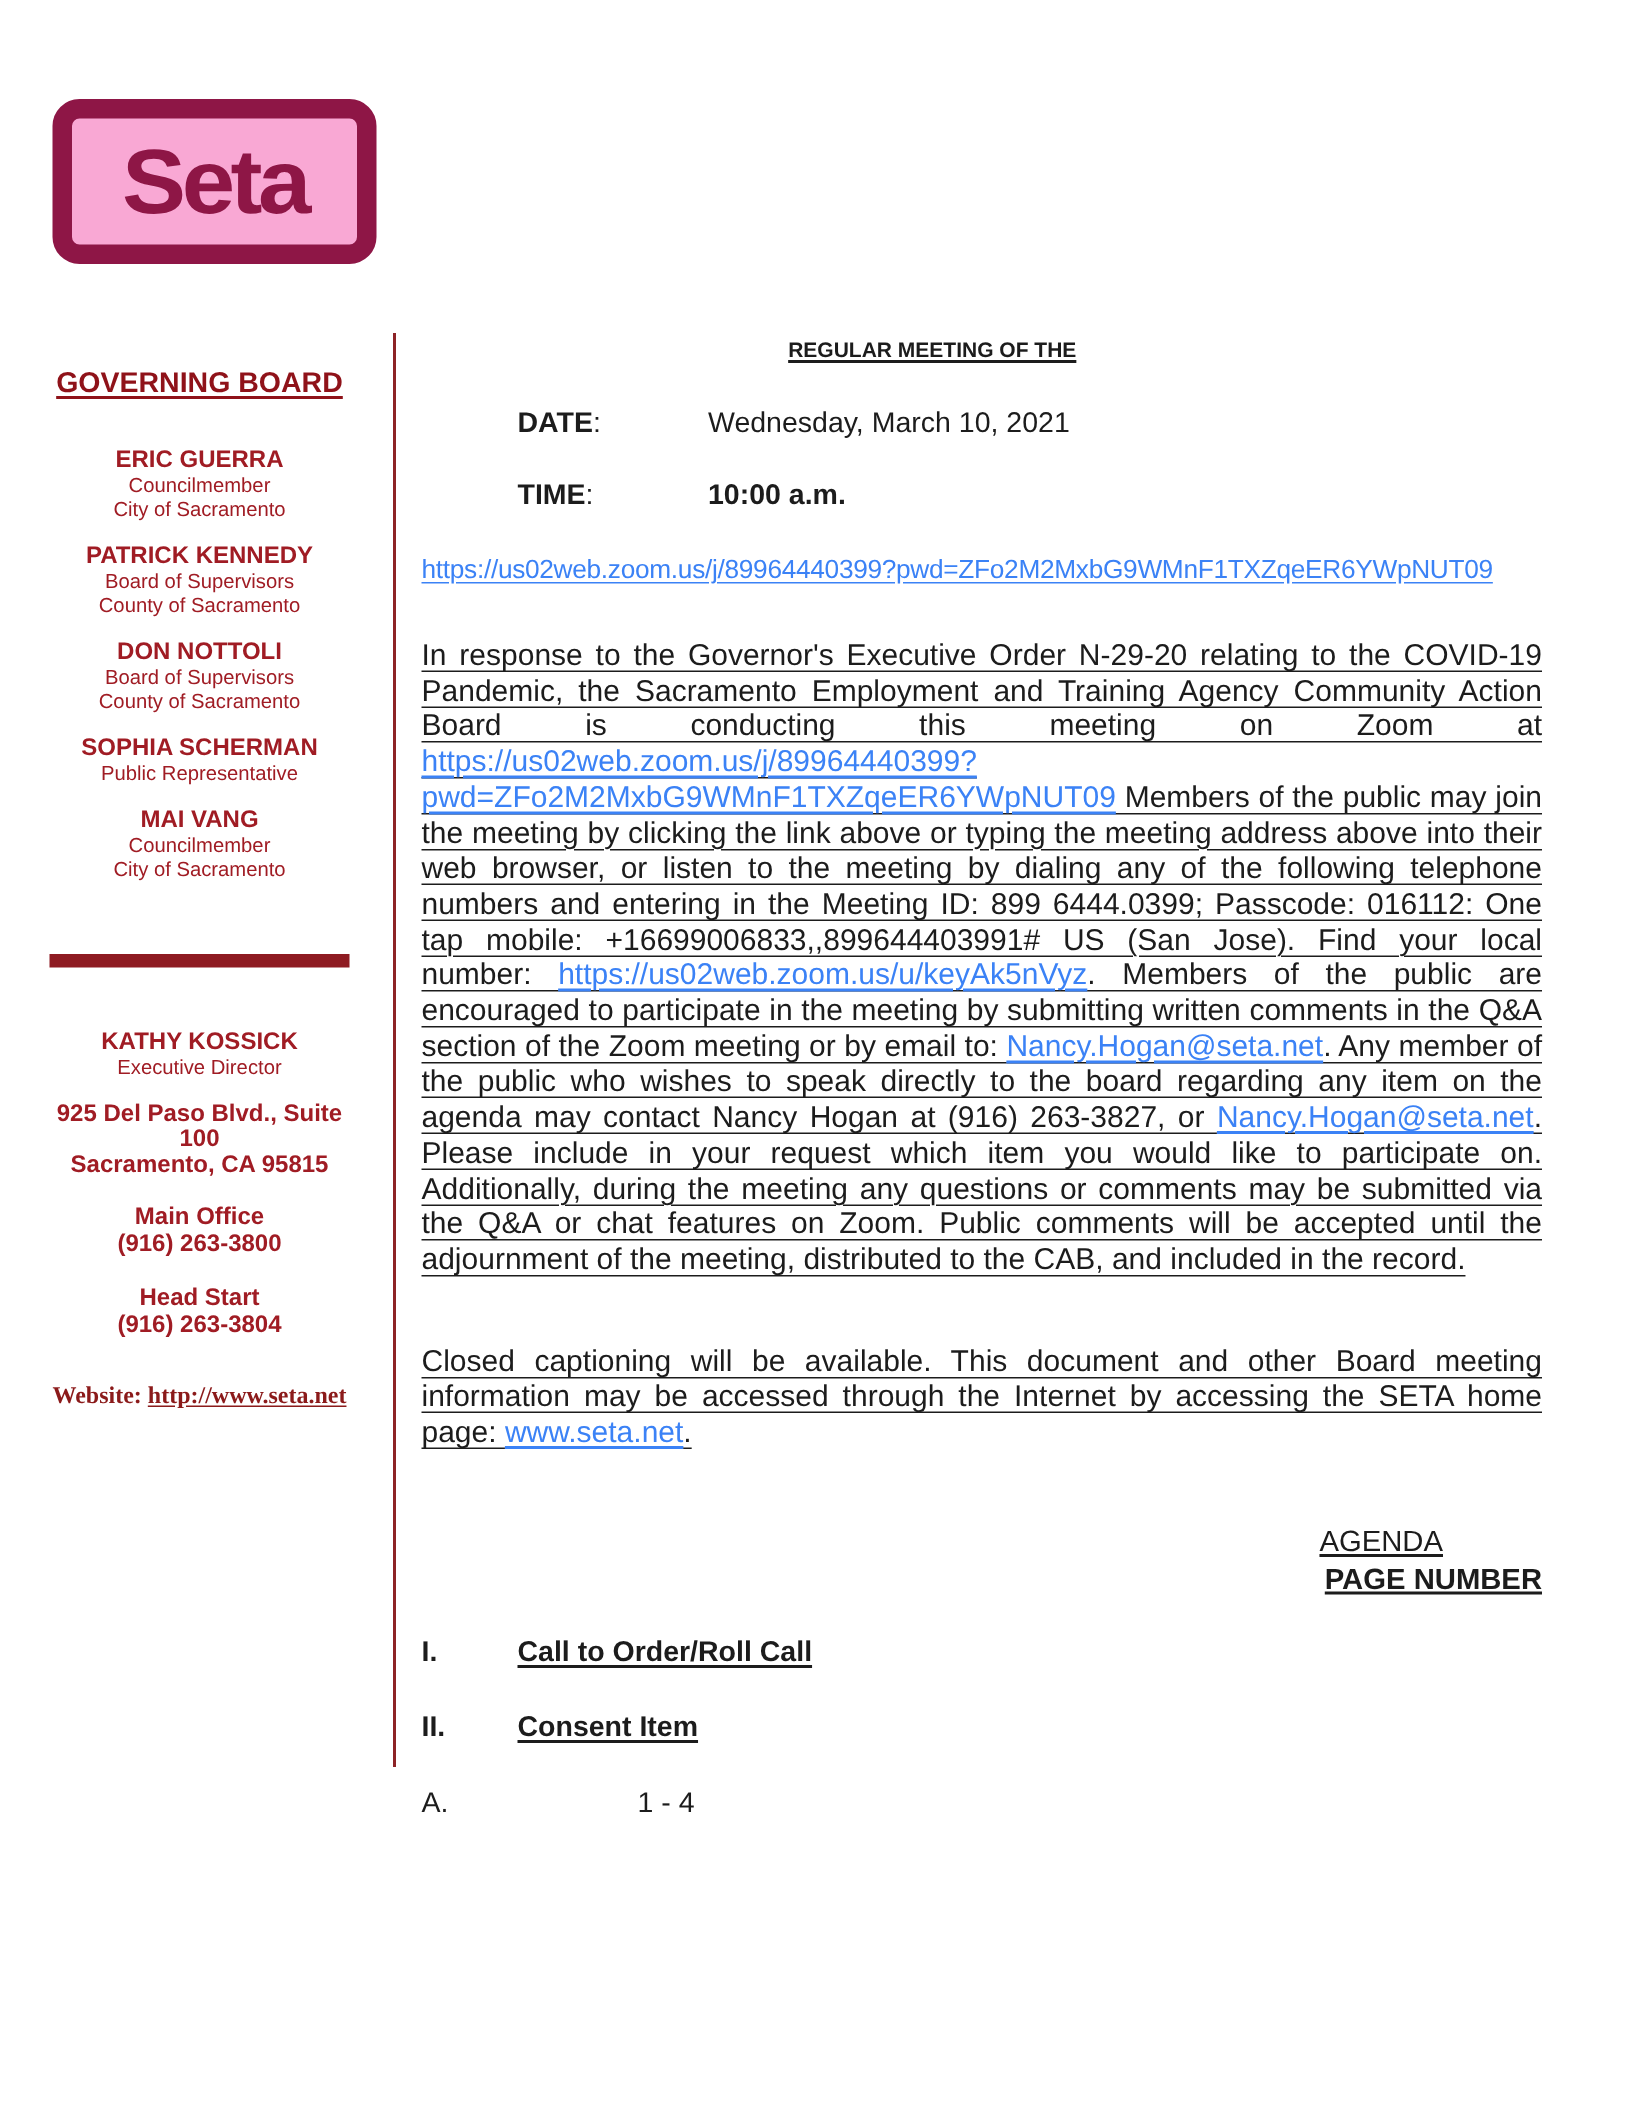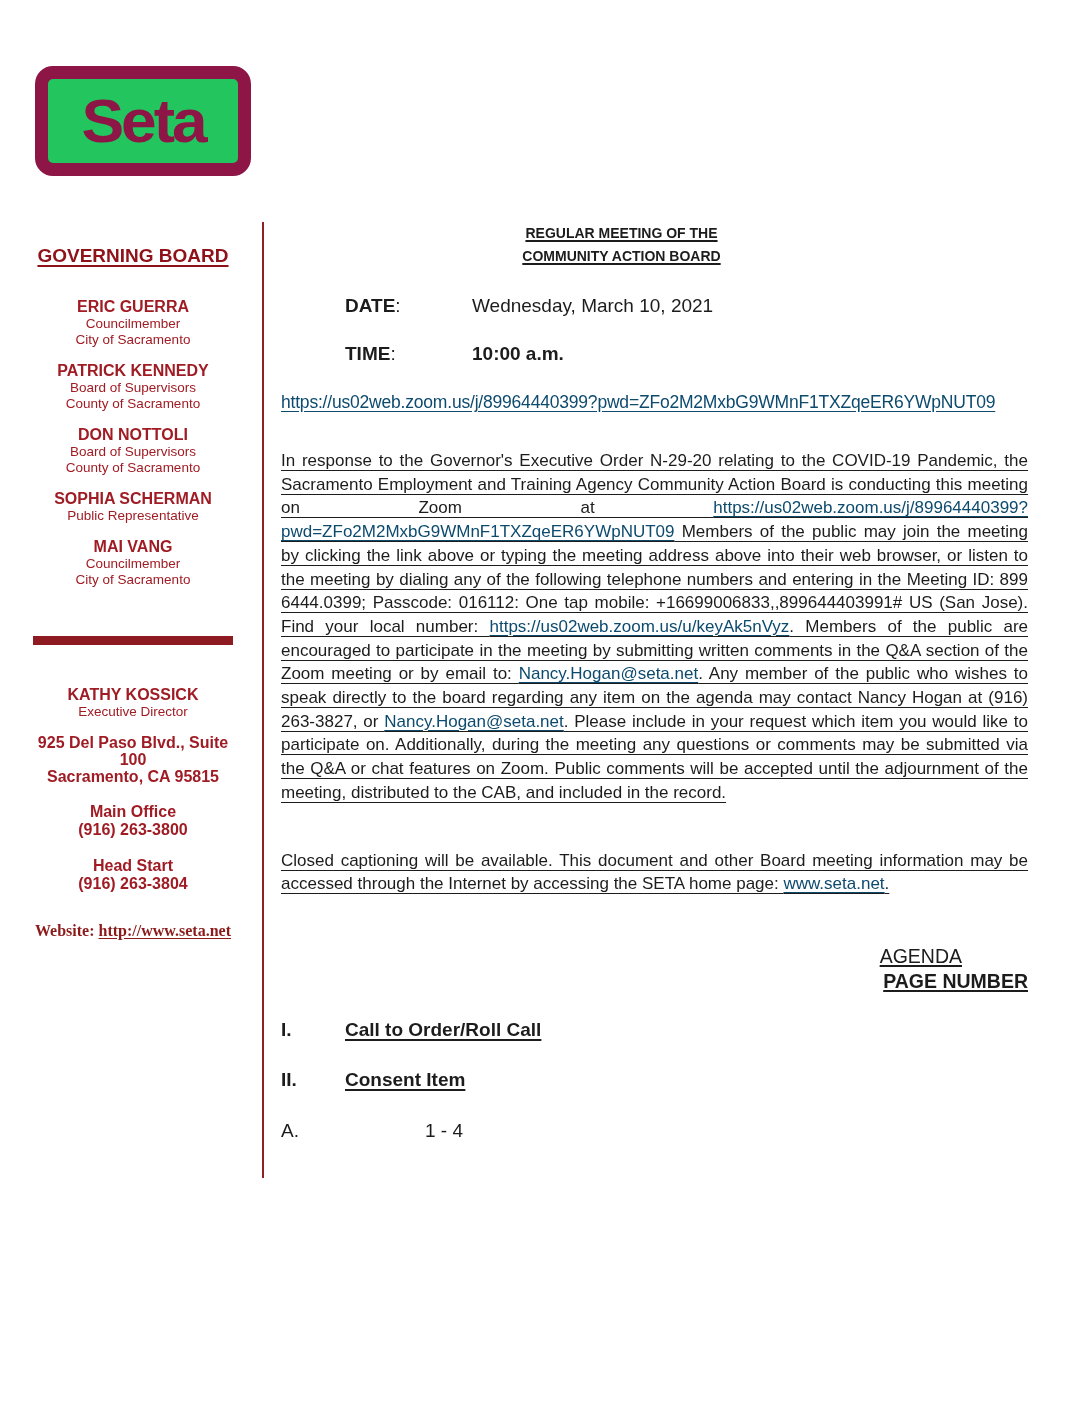--- a/index.html
+++ b/index.html
@@ -13,21 +13,21 @@
     margin:0 auto;
     overflow:hidden;
   }
 
   
   .logo-box {
     position:absolute; left:35px; top:66px;
     width:216px; height:110px;
     border:13px solid #8e1646;
     border-radius:18px;
-    background:#22c55e;
+    background:#f9a8d4;
     display:flex; align-items:center; justify-content:center;
   }
   .logo-text {
     font-size:64px; font-weight:bold; color:#8e1646;
     letter-spacing:-3px; line-height:1;
     transform:scaleY(0.95);
   }
   .agency-name {
     position:absolute; left:295px; top:72px;
     color:#9e2b28; font-size:21px; line-height:26px;
@@ -81,25 +81,25 @@
   .meta-row { margin-left:64px; font-size:19px; line-height:22px; margin-bottom:26px; }
   .meta-label-wrap { display:inline-block; width:127px; }
   .meta-label { font-weight:bold; }
   .meta-value { }
   .meta-value.bold { font-weight:bold; }
   .location-row { margin-bottom:4px; }
   .location-url {
     font-size:17.5px; line-height:22px; letter-spacing:-0.2px;
     word-break:break-all;
   }
-  a.doc-link { color:#0c4a6e; text-decoration:underline; text-underline-offset:3px; cursor:pointer; }
+  a.doc-link { color:#3b82f6; text-decoration:underline; text-underline-offset:3px; cursor:pointer; }
 
   .notice {
     margin-top:36px;
-    font-size:17px; line-height:23.7px;
+    font-size:20px; line-height:23.7px;
     text-align:justify;
     text-decoration:underline; text-decoration-thickness:1px; text-underline-offset:3.5px;
   }
   .notice a.doc-link { text-decoration:underline; }
   .captioning { margin-top:44px; }
 
   .agenda-heading {
     margin-top:49px; text-align:right; padding-right:66px;
     font-size:19.5px; font-weight:normal;
   }
@@ -187,21 +187,20 @@
     <div class="website-line">
       <span>Website:</span>
       <a href="#">http://www.seta.net</a>
     </div>
   </div>
 
   <div class="main">
 
     <div class="doc-title">
       <div>REGULAR MEETING OF THE</div>
-      <div>COMMUNITY ACTION BOARD</div>
     </div>
 
     <div class="meta-rows">
       <div class="meta-row">
         <span class="meta-label-wrap"><span class="meta-label">DATE</span><span>:</span></span><span class="meta-value">Wednesday, March 10, 2021</span>
       </div>
       <div class="meta-row">
         <span class="meta-label-wrap"><span class="meta-label">TIME</span><span>:</span></span><span class="meta-value bold">10:00 a.m.</span>
       </div>
     </div>

